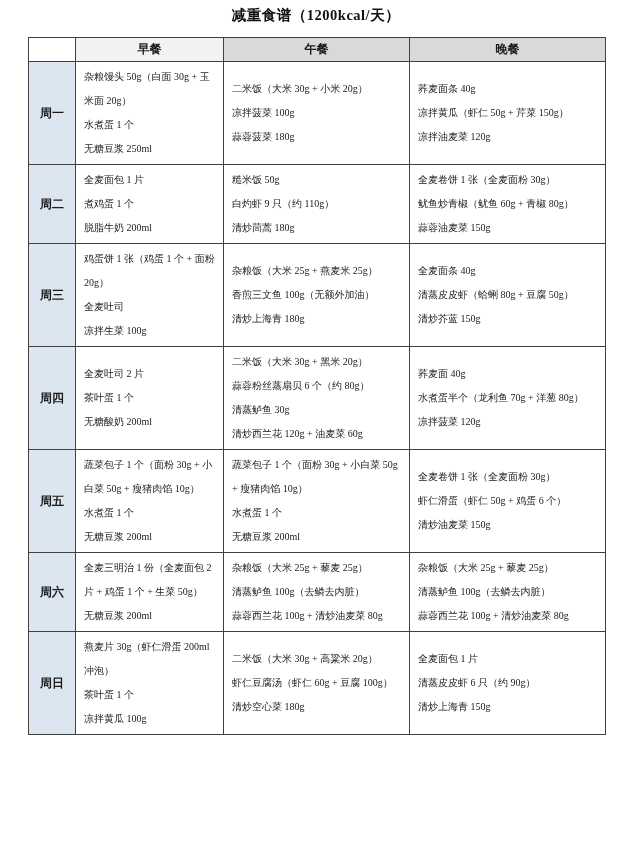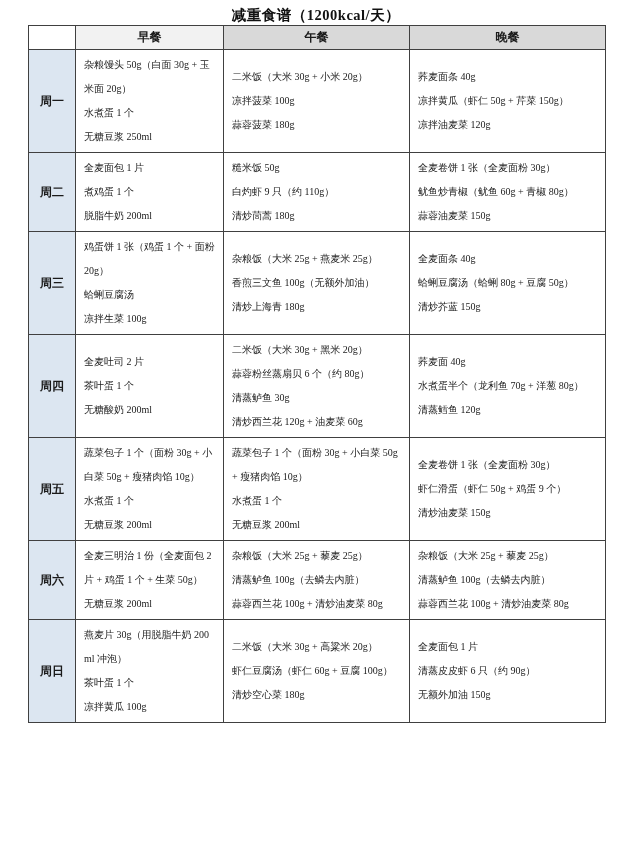--- a/index.html
+++ b/index.html
@@ -12,21 +12,21 @@
     font-family: "Liberation Serif", "DejaVu Serif", serif;
     color: #1a1a1a;
   }
   .page {
     width: 632px;
     height: 845px;
     box-sizing: border-box;
     padding-top: 6px;
   }
   .title {
-    margin: 0 0 0 0;
+    margin: 0 0 12px 0;
     text-align: center;
     font-size: 14.5px;
     font-weight: bold;
     letter-spacing: 0.5px;
     color: #111111;
   }
   table.meal-table {
     border-collapse: collapse;
     table-layout: fixed;
     margin-left: 28px;
@@ -123,68 +123,68 @@
           <td class="meal-cell">
             <div class="meal-item">全麦卷饼 1 张（全麦面粉 30g）</div>
             <div class="meal-item">鱿鱼炒青椒（鱿鱼 60g + 青椒 80g）</div>
             <div class="meal-item">蒜蓉油麦菜 150g</div>
           </td>
         </tr>
         <tr>
           <th class="day-cell">周三</th>
           <td class="meal-cell">
             <div class="meal-item">鸡蛋饼 1 张（鸡蛋 1 个 + 面粉 20g）</div>
-            <div class="meal-item">蛤蜊豆腐汤</div>
+            <div class="meal-item">全麦吐司</div>
             <div class="meal-item">凉拌生菜 100g</div>
           </td>
           <td class="meal-cell">
             <div class="meal-item">杂粮饭（大米 25g + 燕麦米 25g）</div>
             <div class="meal-item">香煎三文鱼 100g（无额外加油）</div>
             <div class="meal-item">清炒上海青 180g</div>
           </td>
           <td class="meal-cell">
             <div class="meal-item">全麦面条 40g</div>
-            <div class="meal-item">蛤蜊豆腐汤（蛤蜊 80g + 豆腐 50g）</div>
+            <div class="meal-item">清蒸皮皮虾（蛤蜊 80g + 豆腐 50g）</div>
             <div class="meal-item">清炒芥蓝 150g</div>
           </td>
         </tr>
         <tr>
           <th class="day-cell">周四</th>
           <td class="meal-cell">
             <div class="meal-item">全麦吐司 2 片</div>
             <div class="meal-item">茶叶蛋 1 个</div>
             <div class="meal-item">无糖酸奶 200ml</div>
           </td>
           <td class="meal-cell">
             <div class="meal-item">二米饭（大米 30g + 黑米 20g）</div>
             <div class="meal-item">蒜蓉粉丝蒸扇贝 6 个（约 80g）</div>
             <div class="meal-item">清蒸鲈鱼 30g</div>
             <div class="meal-item">清炒西兰花 120g + 油麦菜 60g</div>
           </td>
           <td class="meal-cell">
             <div class="meal-item">荞麦面 40g</div>
             <div class="meal-item">水煮蛋半个（龙利鱼 70g + 洋葱 80g）</div>
-            <div class="meal-item">清蒸鳕鱼 120g</div>
+            <div class="meal-item">凉拌菠菜 120g</div>
           </td>
         </tr>
         <tr>
           <th class="day-cell">周五</th>
           <td class="meal-cell">
             <div class="meal-item">蔬菜包子 1 个（面粉 30g + 小白菜 50g + 瘦猪肉馅 10g）</div>
             <div class="meal-item">水煮蛋 1 个</div>
             <div class="meal-item">无糖豆浆 200ml</div>
           </td>
           <td class="meal-cell">
             <div class="meal-item">蔬菜包子 1 个（面粉 30g + 小白菜 50g + 瘦猪肉馅 10g）</div>
             <div class="meal-item">水煮蛋 1 个</div>
             <div class="meal-item">无糖豆浆 200ml</div>
           </td>
           <td class="meal-cell">
             <div class="meal-item">全麦卷饼 1 张（全麦面粉 30g）</div>
-            <div class="meal-item">虾仁滑蛋（虾仁 50g + 鸡蛋 9 个）</div>
+            <div class="meal-item">虾仁滑蛋（虾仁 50g + 鸡蛋 6 个）</div>
             <div class="meal-item">清炒油麦菜 150g</div>
           </td>
         </tr>
         <tr>
           <th class="day-cell">周六</th>
           <td class="meal-cell">
             <div class="meal-item">全麦三明治 1 份（全麦面包 2 片 + 鸡蛋 1 个 + 生菜 50g）</div>
             <div class="meal-item">无糖豆浆 200ml</div>
           </td>
           <td class="meal-cell">
@@ -194,30 +194,30 @@
           </td>
           <td class="meal-cell">
             <div class="meal-item">杂粮饭（大米 25g + 藜麦 25g）</div>
             <div class="meal-item">清蒸鲈鱼 100g（去鳞去内脏）</div>
             <div class="meal-item">蒜蓉西兰花 100g + 清炒油麦菜 80g</div>
           </td>
         </tr>
         <tr>
           <th class="day-cell">周日</th>
           <td class="meal-cell">
-            <div class="meal-item">燕麦片 30g（用脱脂牛奶 200ml 冲泡）</div>
+            <div class="meal-item">燕麦片 30g（虾仁滑蛋 200ml 冲泡）</div>
             <div class="meal-item">茶叶蛋 1 个</div>
             <div class="meal-item">凉拌黄瓜 100g</div>
           </td>
           <td class="meal-cell">
             <div class="meal-item">二米饭（大米 30g + 高粱米 20g）</div>
             <div class="meal-item">虾仁豆腐汤（虾仁 60g + 豆腐 100g）</div>
             <div class="meal-item">清炒空心菜 180g</div>
           </td>
           <td class="meal-cell">
             <div class="meal-item">全麦面包 1 片</div>
             <div class="meal-item">清蒸皮皮虾 6 只（约 90g）</div>
-            <div class="meal-item">无额外加油 150g</div>
+            <div class="meal-item">清炒上海青 150g</div>
           </td>
         </tr>
       </tbody>
   </table>
 </div>
 
 </body></html>

